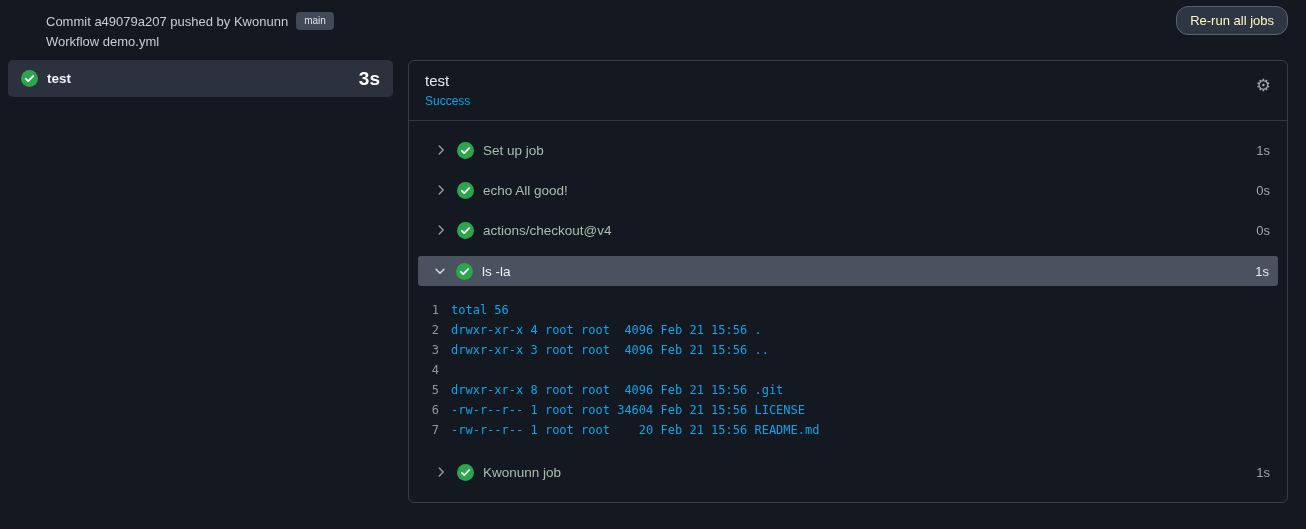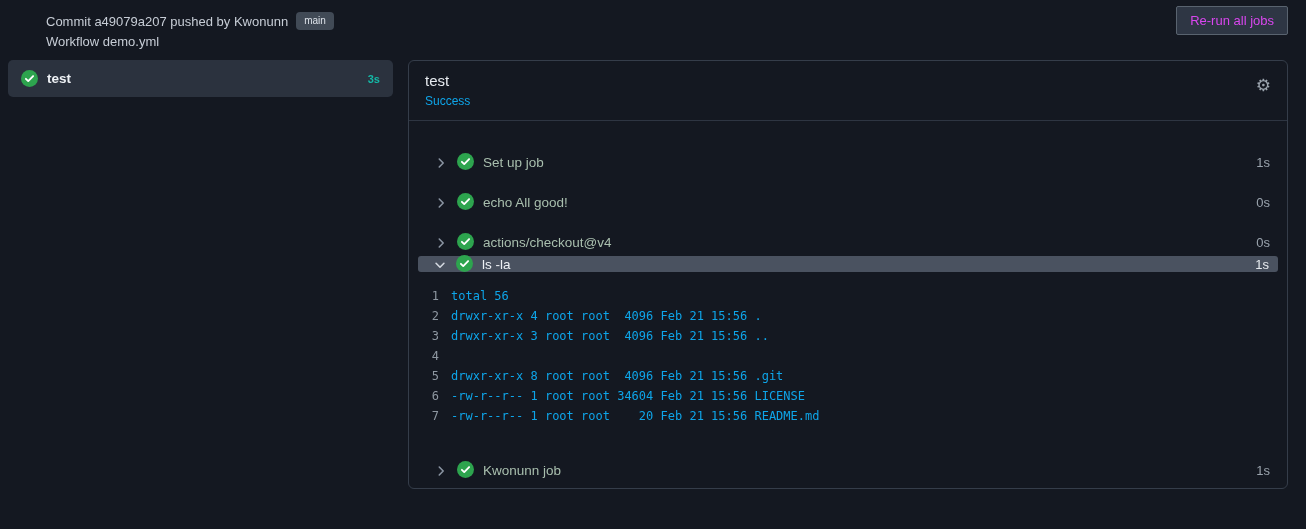--- a/index.html
+++ b/index.html
@@ -15,48 +15,48 @@
   .circle-icon { width:20px; height:20px; flex:none; display:inline-flex; }
   .page-title { font-size:17px; font-weight:700; color:#eaeef3; letter-spacing:.2px; }
   .header-sub { padding-left:37px; margin-top:3px; font-size:13px; color:#c7cdd6; display:flex; align-items:center; }
   .commit-sha { color:#c7cdd6; }
   .branch-badge {
     display:inline-block; margin-left:8px; background:#414a56; color:#dde2e9;
     font-size:10px; line-height:18px; padding:0 8px; border-radius:4px;
   }
   .rerun-btn {
     position:absolute; top:6px; right:18px;
-    background:#2e3644; border:1px solid #59636f; color:#d946ef;
-    font-size:13px; padding:6px 13px; border-radius:2px; cursor:pointer;
+    background:#2e3644; border:1px solid #59636f; color:#fef9c3;
+    font-size:13px; padding:6px 13px; border-radius:12px; cursor:pointer;
     font-family:"Liberation Sans", sans-serif;
   }
   .content { display:flex; align-items:flex-start; gap:15px; padding:7px 18px 0 8px; }
   .sidebar { width:385px; flex:none; }
   .job-item {
     display:flex; align-items:center; gap:9px; background:#2b323e;
     border-radius:5px; padding:0 13px; height:37px; cursor:pointer;
   }
   .job-name { font-size:13.5px; font-weight:700; color:#eef1f5; }
-  .job-duration { margin-left:auto; font-size:11px; font-weight:700; color:#14b8a6; }
+  .job-duration { margin-left:auto; font-size:19px; font-weight:700; color:#ffffff; }
   .panel { flex:1; border:1px solid #353d4a; border-radius:6px; min-height:419px; }
   .panel-header { position:relative; padding:11px 16px 12px; border-bottom:1px solid #2e3542; }
   .panel-title { font-size:15px; color:#e6eaef; }
   .panel-status { font-size:12px; color:#0ea5e9; margin-top:5px; }
   .gear-btn {
     position:absolute; right:16px; top:16px; color:#9aa3ad; font-size:17px;
     line-height:1; cursor:pointer; background:none; border:none;
   }
   .steps { padding:9px 0 10px; }
-  .step-row { display:flex; align-items:flex-end; gap:9px; height:40px; padding:0 17px 0 25px; cursor:pointer; }
+  .step-row { display:flex; align-items:center; gap:9px; height:40px; padding:0 17px 0 25px; cursor:pointer; }
   .chev { width:14px; height:14px; flex:none; display:inline-flex; }
   .step-check { width:17px; height:17px; flex:none; display:inline-flex; }
   .step-name { font-size:13.5px; color:#a9bfae; }
   .step-duration { margin-left:auto; font-size:13px; color:#9aa3ad; }
   .step-row.expanded {
-    background:#4a5260; height:16px; margin:6px 9px 5px; border-radius:3px;
+    background:#4a5260; height:30px; margin:6px 9px 5px; border-radius:3px;
     padding:0 9px 0 15px;
   }
   .step-row.expanded .step-name { color:#eef1f5; }
   .step-row.expanded .step-duration { color:#e8ecf0; }
   .log-block { padding:9px 0 12px; }
   .log-line { display:flex; font-family:"DejaVu Sans Mono", monospace; font-size:12px; line-height:20px; }
   .log-num { width:42px; flex:none; text-align:right; padding-right:12px; color:#8e97a1; cursor:pointer; }
   .log-text { white-space:pre; color:#0ea5e9; }
 </style>
 </head>

